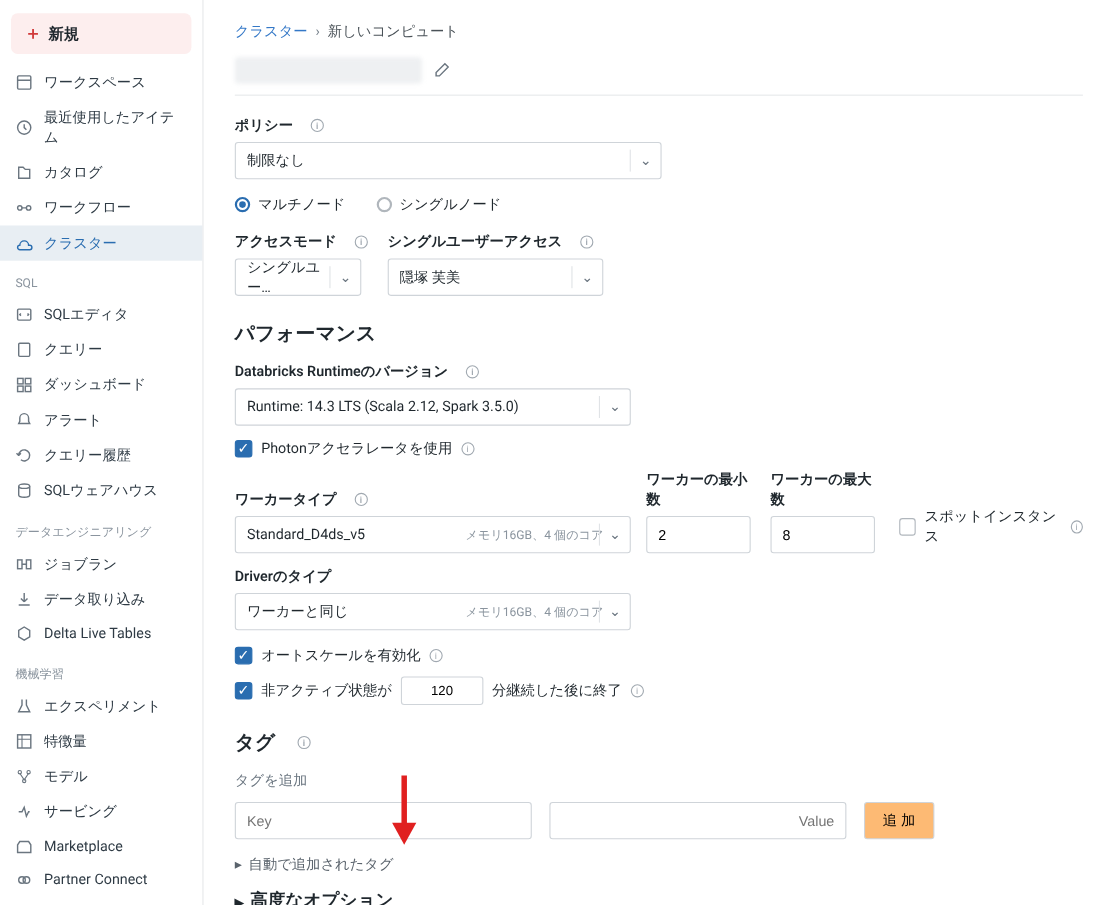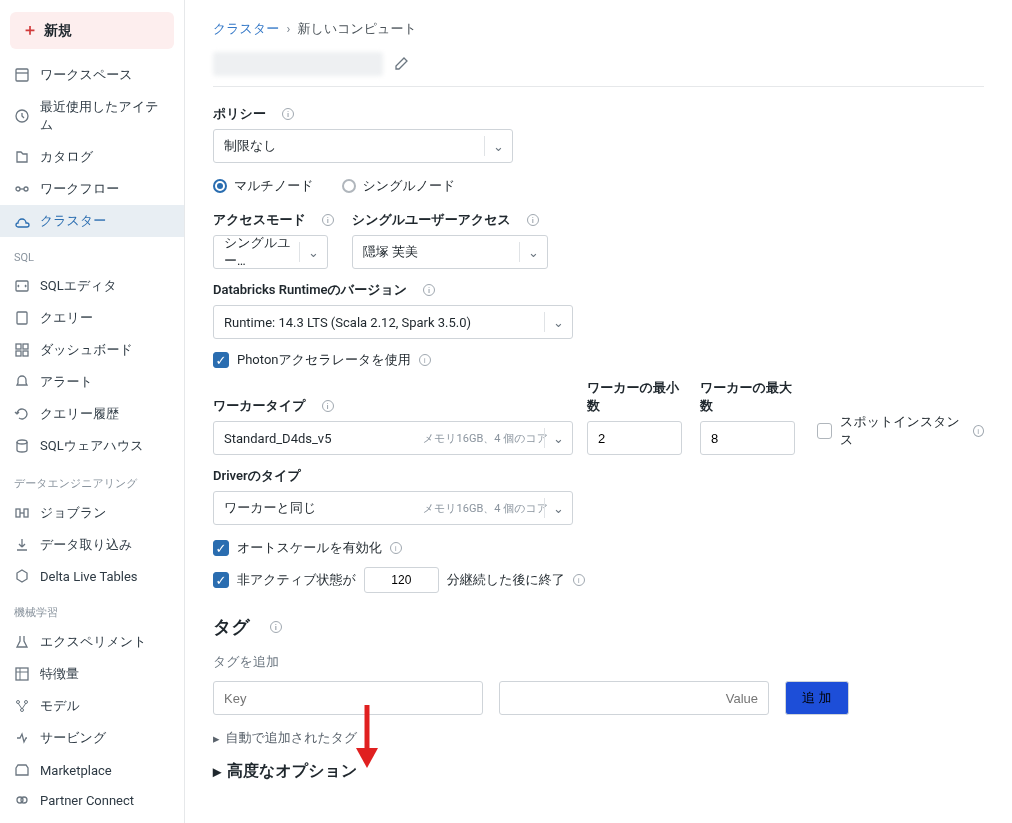--- a/index.html
+++ b/index.html
@@ -34,21 +34,21 @@
     .radio-opt.selected .radio::after { content: ""; width: 6px; height: 6px; background: #2a6db0; border-radius: 50%; }
     .row { display: flex; gap: 18px; align-items: flex-end; margin-bottom: 12px; }
     .col { display: flex; flex-direction: column; }
     .section-title { font-size: 18px; font-weight: 700; margin: 22px 0 14px; }
     .checkbox-row { display: flex; align-items: center; gap: 8px; margin: 10px 0; font-size: 13px; }
     .checkbox { width: 16px; height: 16px; border-radius: 3px; border: 1px solid #b0b6bc; display: inline-flex; align-items: center; justify-content: center; cursor: pointer; }
     .checkbox.checked { background: #2a6db0; border-color: #2a6db0; color: #fff; }
     .checkbox.empty { background: #fff; }
     .text-input { height: 34px; border: 1px solid #cfd4d9; border-radius: 3px; padding: 0 10px; font-size: 13px; }
     .text-input-sm { width: 75px; height: 26px; border: 1px solid #cfd4d9; border-radius: 3px; padding: 0 6px; font-size: 12px; text-align: center; }
-    .btn { height: 34px; padding: 0 16px; border: 1px solid #cfd4d9; background: #1d4ed8; border-radius: 3px; cursor: pointer; font-size: 13px; }
+    .btn { height: 34px; padding: 0 16px; border: 1px solid #cfd4d9; background: #fdba74; border-radius: 3px; cursor: pointer; font-size: 13px; }
     .expand-row { display: flex; align-items: center; gap: 6px; color: #5a636c; font-size: 13px; cursor: pointer; margin: 14px 0; }
     .arrow-annotation { position: absolute; pointer-events: none; }
     svg { display: block; }
   </style>
 </head>
 <body>
 
 <div class="sidebar">
   <div class="new-btn">
     <span class="plus">＋</span>
@@ -256,21 +256,21 @@
           <path d="M11 2l3 3-8 8H3v-3z" fill="none" stroke="currentColor" stroke-width="1.3"></path>
         </svg>
       </span>
   </div>
   <hr class="sep-line">
 
   <div class="field-label">
     <span>ポリシー</span>
     <span class="info-icon">i</span>
   </div>
-  <div class="select" style="width:300px;">
+  <div class="select" style="width:388px;">
     <span>制限なし</span>
     <span class="caret">⌄</span>
   </div>
 
   <div class="radio-row">
     <div class="radio-opt selected">
       <span class="radio"></span>
       <span>マルチノード</span>
     </div>
     <div class="radio-opt">
@@ -295,20 +295,21 @@
         <span>シングルユーザーアクセス</span>
         <span class="info-icon">i</span>
       </div>
       <div class="select" style="width:196px;">
         <span>隠塚 芙美</span>
         <span class="caret">⌄</span>
       </div>
     </div>
   </div>
 
+  <div class="section-title">パフォーマンス</div>
 
   <div class="field-label">
     <span>Databricks Runtimeのバージョン</span>
     <span class="info-icon">i</span>
   </div>
   <div class="select" style="width:360px;margin-bottom:12px;">
     <span>Runtime: 14.3 LTS (Scala 2.12, Spark 3.5.0)</span>
     <span class="caret">⌄</span>
   </div>
 

